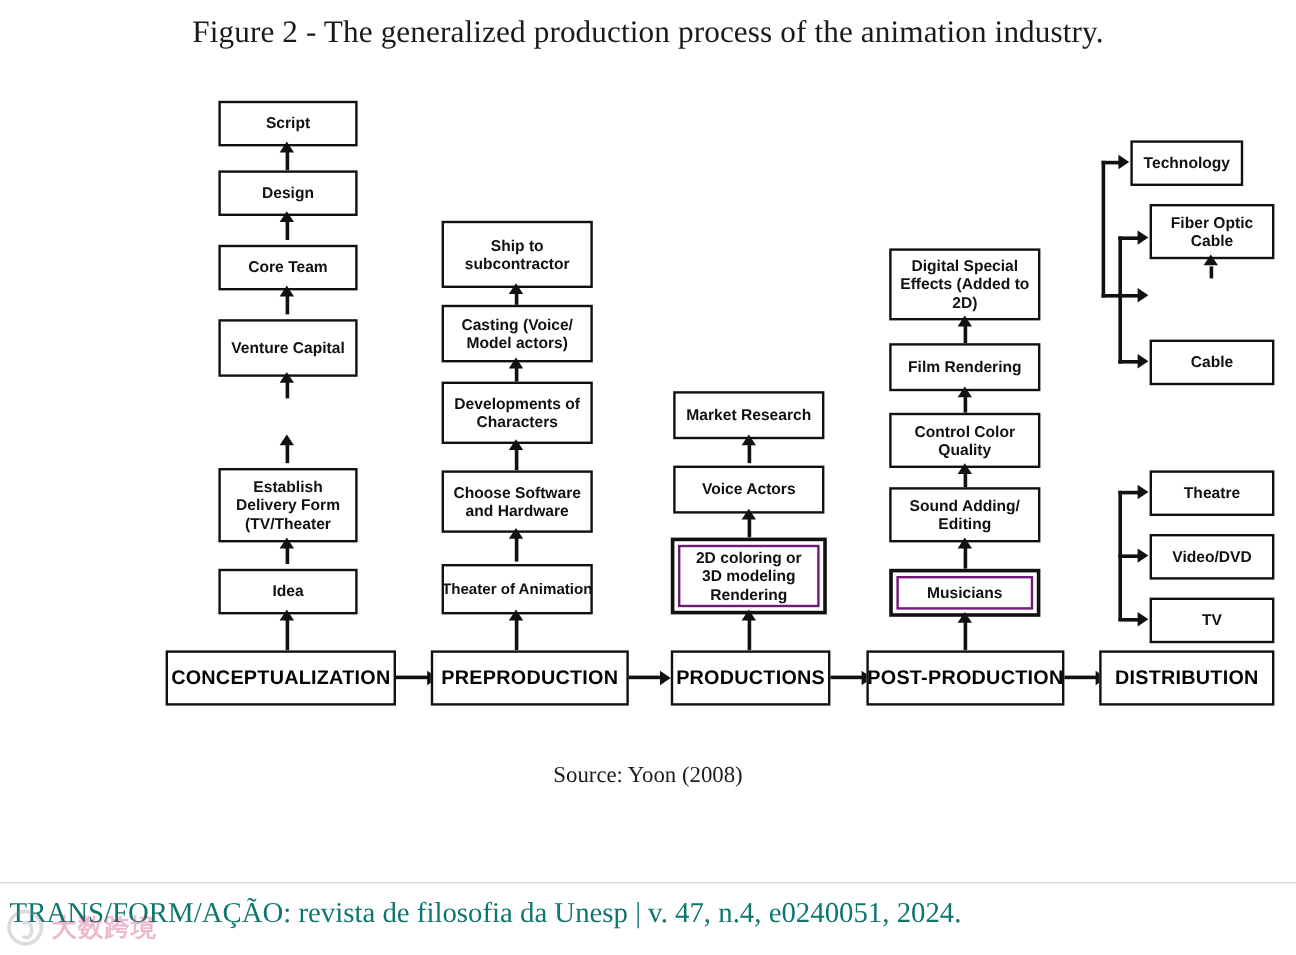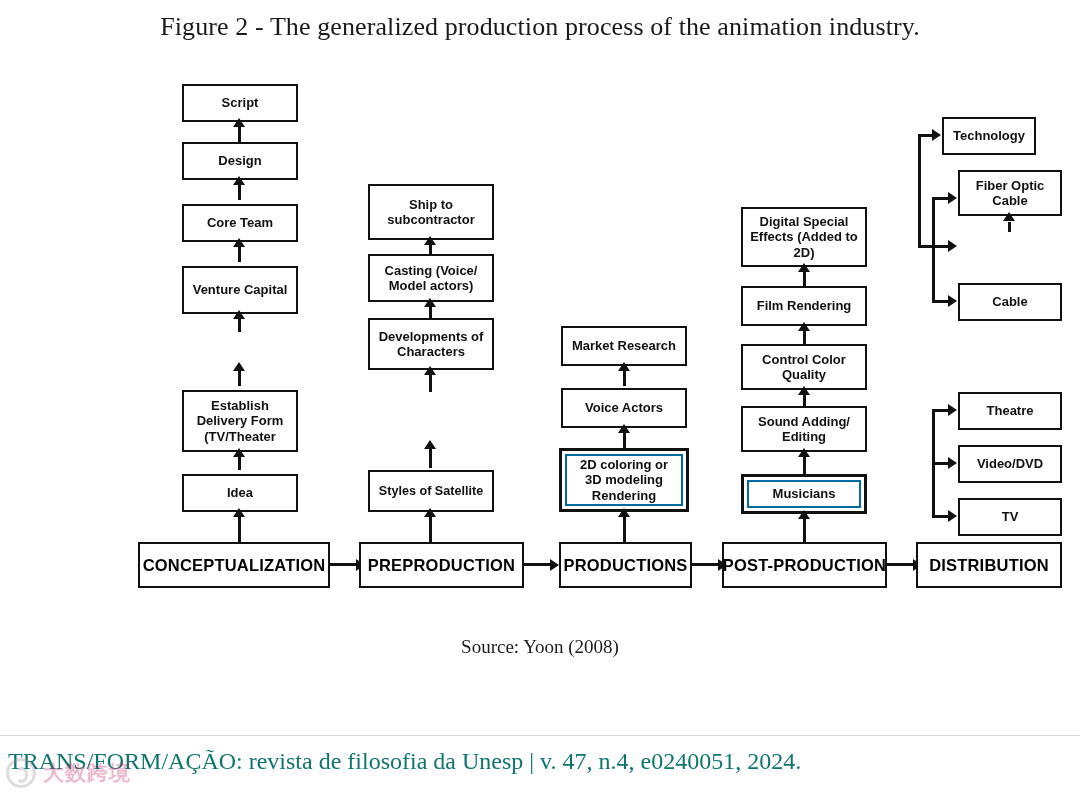--- a/index.html
+++ b/index.html
@@ -38,21 +38,21 @@
   }
   .node.wrap{white-space:normal;}
   .node .lbl{display:block;padding:0 3px;}
   
   .node.dbl{
     border-width:3px;
     padding:3px;
   }
   .node.dbl .inner{
     width:100%;height:100%;
-    border:2px solid #0369a1;
+    border:2px solid #701a75;
     box-sizing:border-box;
     display:flex;align-items:center;justify-content:center;
   }
   
   .stage{
     position:absolute;
     box-sizing:border-box;
     border:2.5px solid #111;
     background:#fff;
     display:flex;align-items:center;justify-content:center;
@@ -177,25 +177,28 @@
   </div>
   <div class="vline" style="left:429px;top:242px;height:16px;"></div>
   <div class="arrow-up" style="left:424px;top:236px;"></div>
 
   <div class="node wrap" style="left:368px;top:256px;width:126px;height:52px;">
     <span class="lbl">Developments of Characters</span>
   </div>
   <div class="vline" style="left:429px;top:310px;height:20px;"></div>
   <div class="arrow-up" style="left:424px;top:304px;"></div>
 
+  <div class="node wrap" style="left:368px;top:330px;width:126px;height:52px;">
+    <span class="lbl">Choose Software and Hardware</span>
+  </div>
   <div class="vline" style="left:429px;top:384px;height:22px;"></div>
   <div class="arrow-up" style="left:424px;top:378px;"></div>
 
   <div class="node" style="left:368px;top:408px;width:126px;height:42px;font-size:12.6px;">
-    <span class="lbl">Styles of Satellite</span>
+    <span class="lbl">Theater of Animation</span>
   </div>
   <div class="vline" style="left:429px;top:452px;height:28px;"></div>
   <div class="arrow-up" style="left:424px;top:446px;"></div>
 
   <div class="node" style="left:561px;top:264px;width:126px;height:40px;">
     <span class="lbl">Market Research</span>
   </div>
   <div class="vline" style="left:623px;top:306px;height:18px;"></div>
   <div class="arrow-up" style="left:618px;top:300px;"></div>
 

